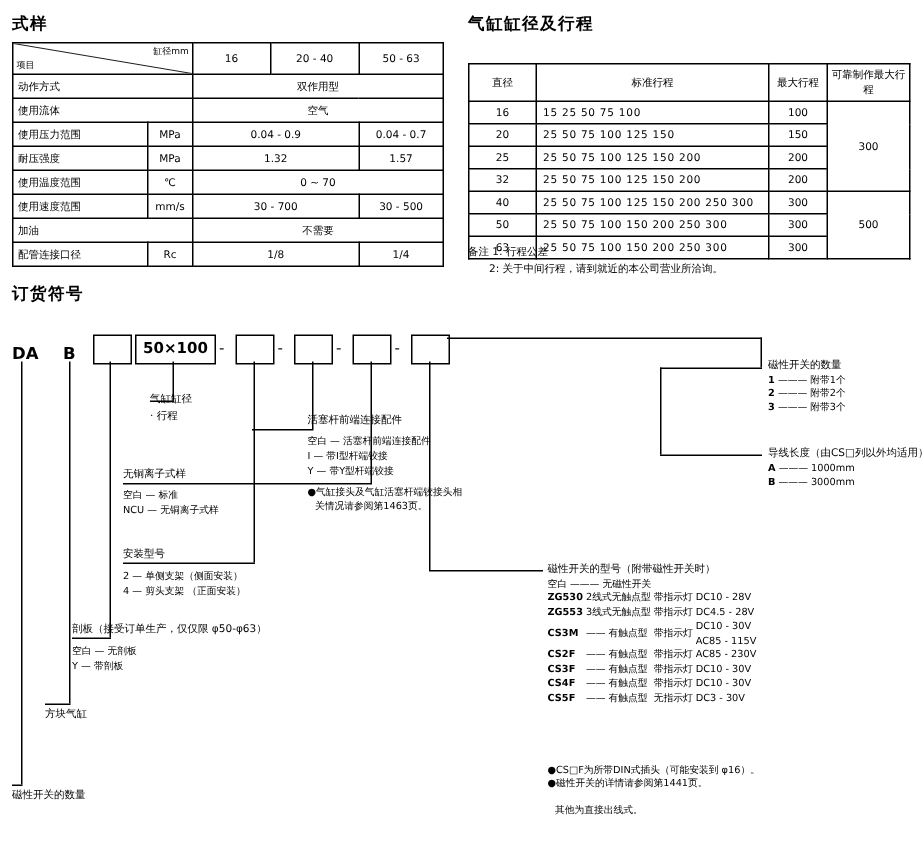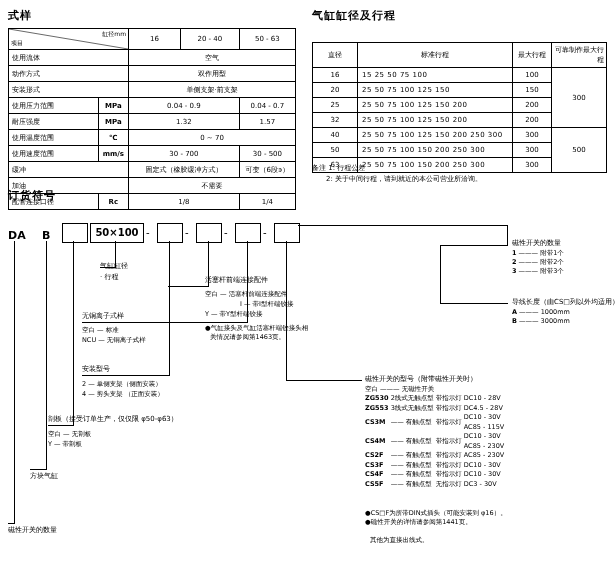--- a/index.html
+++ b/index.html
@@ -31,21 +31,21 @@
   }
   #spec-table td, #spec-table th {
     border: 1px solid #000;
     font-size: 7px;
     padding: 1px 2px;
     text-align: center;
     height: 13px;
     font-weight: normal;
   }
   #spec-table td.left { text-align: left; padding-left: 3px; }
-  #spec-table td.unit { width: 26px; font-weight: bold; }
+  #spec-table td.unit { width: 26px; }
   .hdr-cell {
     position: relative;
     height: 20px !important;
     padding: 0 !important;
   }
   .hdr-cell .diag {
     position: absolute; left: 0; top: 0; width: 100%; height: 100%;
   }
   .hdr-cell .tr-lbl {
     position: absolute; right: 2px; top: 1px; font-size: 6px;
@@ -135,30 +135,26 @@
         <line x1="0" y1="0" x2="120" y2="20" stroke="#000" stroke-width="0.6"></line>
       </svg>
       <span class="tr-lbl">缸径mm</span>
       <span class="bl-lbl">项目</span>
     </td>
     <td style="width:52px;">16</td>
     <td style="width:60px;">20 - 40</td>
     <td style="width:56px;">50 - 63</td>
   </tr>
   <tr>
+    <td class="left" colspan="2">动作方式</td>
+    <td colspan="3">双作用型</td>
+  </tr>
+  <tr>
     <td class="left" colspan="2">使用流体</td>
     <td colspan="3">空气</td>
-  </tr>
-  <tr>
-    <td class="left" colspan="2">动作方式</td>
-    <td colspan="3">双作用型</td>
-  </tr>
-  <tr>
-    <td class="left" colspan="2">安装形式</td>
-    <td colspan="3">单侧支架·前支架</td>
   </tr>
   <tr>
     <td class="left" style="width:94px;">使用压力范围</td>
     <td class="unit">MPa</td>
     <td colspan="2">0.04 - 0.9</td>
     <td>0.04 - 0.7</td>
   </tr>
   <tr>
     <td class="left">耐压强度</td>
     <td class="unit">MPa</td>
@@ -168,25 +164,20 @@
   <tr>
     <td class="left">使用温度范围</td>
     <td class="unit">℃</td>
     <td colspan="3">0 ~ 70</td>
   </tr>
   <tr>
     <td class="left">使用速度范围</td>
     <td class="unit">mm/s</td>
     <td colspan="2">30 - 700</td>
     <td>30 - 500</td>
-  </tr>
-  <tr>
-    <td class="left" colspan="2">缓冲</td>
-    <td colspan="2">固定式（橡胶缓冲方式）</td>
-    <td>可变（6段϶）</td>
   </tr>
   <tr>
     <td class="left" colspan="2">加油</td>
     <td colspan="3">不需要</td>
   </tr>
   <tr>
     <td class="left">配管连接口径</td>
     <td class="unit">Rc</td>
     <td colspan="2">1/8</td>
     <td>1/4</td>
@@ -195,21 +186,21 @@
   </table>
 
 <div class="section-title" id="bore-title">气缸缸径及行程</div>
 
 <table id="bore-table">
   <tbody>
       <tr>
     <td style="width:40px; height:22px;">直径</td>
     <td style="width:150px;">标准行程</td>
     <td style="width:34px;">最大行程</td>
-    <td style="width:50px;text-align:right;">可靠制作最大行程</td>
+    <td style="width:50px;">可靠制作最大行程</td>
   </tr>
   <tr>
     <td>16</td>
     <td class="strokes">15  25  50  75  100</td>
     <td>100</td>
     <td rowspan="4">300</td>
   </tr>
   <tr>
     <td>20</td>
     <td class="strokes">25  50  75  100  125  150</td>
@@ -321,27 +312,20 @@
       <td>DC4.5 - 28V</td>
     </tr>
     <tr>
       <td class="bold">CS3M</td>
       <td>—— 有触点型</td>
       <td>带指示灯</td>
       <td style="white-space:pre;">DC10 - 30V
 AC85 - 115V</td>
     </tr>
     <tr>
-      <td class="bold">CS4M</td>
-      <td>—— 有触点型</td>
-      <td>带指示灯</td>
-      <td style="white-space:pre;">DC10 - 30V
-AC85 - 230V</td>
-    </tr>
-    <tr>
       <td class="bold">CS2F</td>
       <td>—— 有触点型</td>
       <td>带指示灯</td>
       <td>AC85 - 230V</td>
     </tr>
     <tr>
       <td class="bold">CS3F</td>
       <td>—— 有触点型</td>
       <td>带指示灯</td>
       <td>DC10 - 30V</td>
@@ -368,21 +352,21 @@
   <div class="vline" style="left:247px; top:36px; height:81px;"></div>
   <div class="hline" style="left:82px; top:117px; width:166px;"></div>
   <div class="lbl" style="left:82px; top:106px;">无铜离子式样</div>
   <div class="lbl small" style="left:82px; top:121px;">空白 — 标准</div>
   <div class="lbl small" style="left:82px; top:131px;">NCU — 无铜离子式样</div>
 
   <div class="vline" style="left:208px; top:36px; height:45px;"></div>
   <div class="hline" style="left:168px; top:81px; width:41px;"></div>
   <div class="lbl" style="left:205px; top:70px;">活塞杆前端连接配件</div>
   <div class="lbl small" style="left:205px; top:85px;">空白 — 活塞杆前端连接配件</div>
-  <div class="lbl small" style="left:205px; top:95px;margin-left:35px;">I — 带I型杆端铰接</div>
+  <div class="lbl small" style="left:205px; top:95px;">I — 带I型杆端铰接</div>
   <div class="lbl small" style="left:205px; top:105px;">Y — 带Y型杆端铰接</div>
   <div class="lbl small" style="left:205px; top:119px;">●气缸接头及气缸活塞杆端铰接头相</div>
   <div class="lbl small" style="left:210px; top:128px;">关情况请参阅第1463页。</div>
 
   <div class="vline" style="left:169px; top:36px; height:134px;"></div>
   <div class="hline" style="left:82px; top:170px; width:88px;"></div>
   <div class="lbl" style="left:82px; top:159px;">安装型号</div>
   <div class="lbl small" style="left:82px; top:175px;">2 — 单侧支架（侧面安装）</div>
   <div class="lbl small" style="left:82px; top:185px;">4 — 剪头支架    （正面安装）</div>
 

